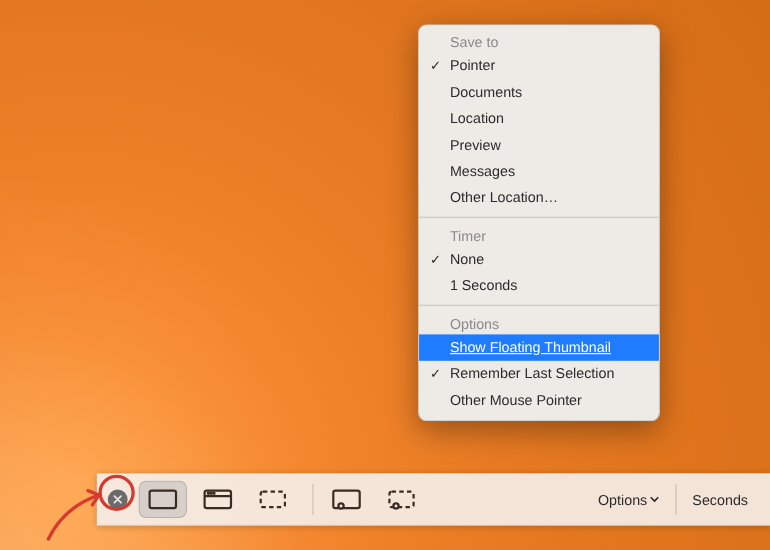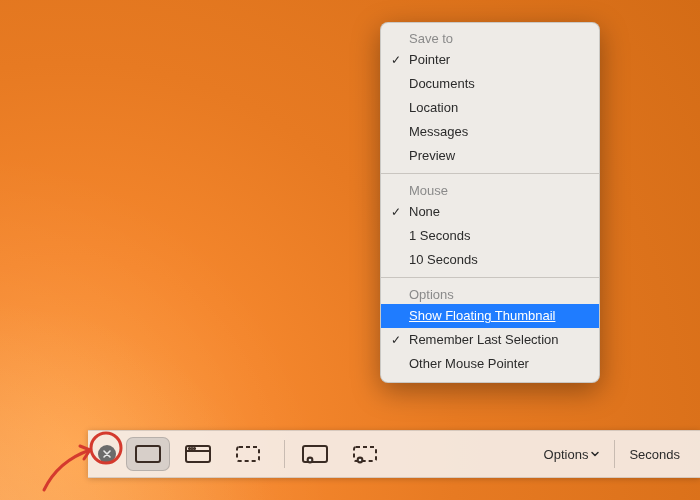--- a/index.html
+++ b/index.html
@@ -82,29 +82,29 @@
   .menu-divider{height:1px;background:#c9c5c0;margin:5px 0;}
 </style>
 </head>
 <body>
 
 <div class="menu">
   <div class="menu-section-title">Save to</div>
   <div class="menu-item"><span class="check">✓</span><span>Pointer</span></div>
   <div class="menu-item"><span>Documents</span></div>
   <div class="menu-item"><span>Location</span></div>
+  <div class="menu-item"><span>Preview</span></div>
   <div class="menu-item"><span>Messages</span></div>
-  <div class="menu-item"><span>Preview</span></div>
+  <div class="menu-item"><span>Other Location…</span></div>
 
   <div class="menu-divider"></div>
 
-  <div class="menu-section-title">Mouse</div>
+  <div class="menu-section-title">Timer</div>
   <div class="menu-item"><span class="check">✓</span><span>None</span></div>
   <div class="menu-item"><span>1 Seconds</span></div>
-  <div class="menu-item"><span>10 Seconds</span></div>
 
   <div class="menu-divider"></div>
 
   <div class="menu-section-title">Options</div>
   <div class="menu-item highlight"><span>Show Floating Thumbnail</span></div>
   <div class="menu-item"><span class="check">✓</span><span>Remember Last Selection</span></div>
   <div class="menu-item"><span>Other Mouse Pointer</span></div>
 </div>
 
 <div class="toolbar">

